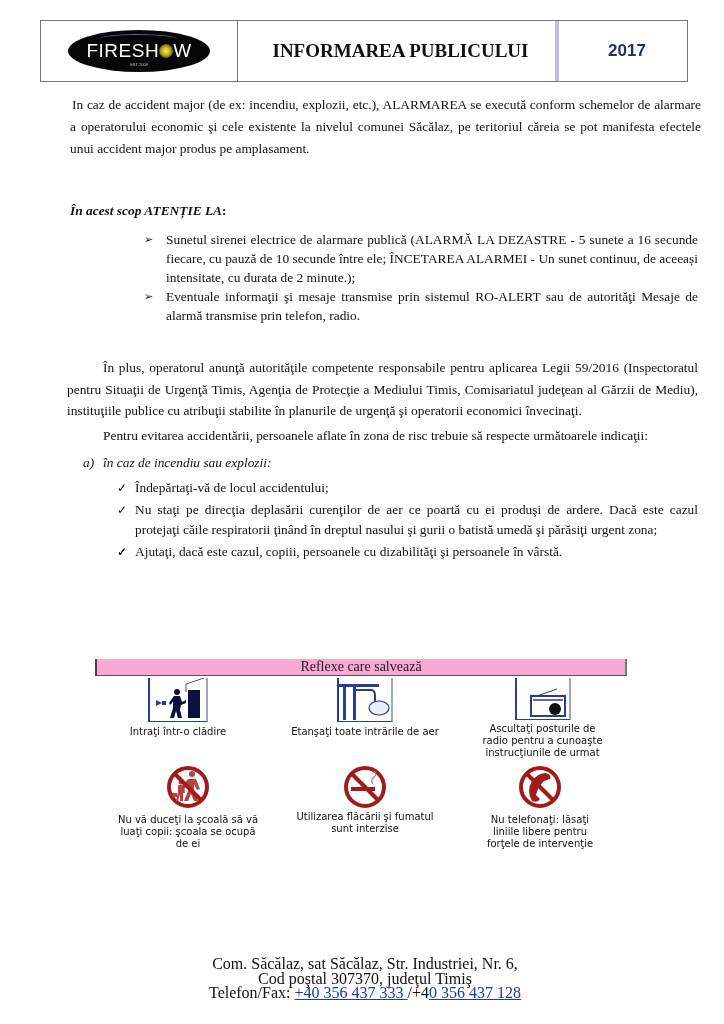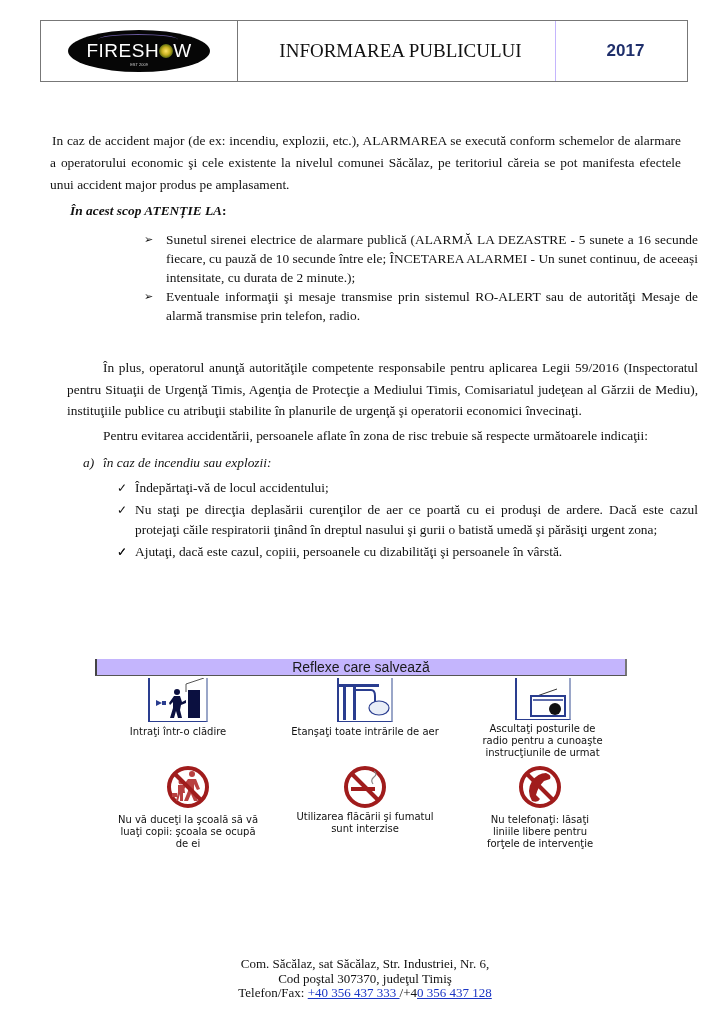--- a/index.html
+++ b/index.html
@@ -3,63 +3,63 @@
 <meta charset="utf-8">
 <style>
   html, body { margin: 0; padding: 0; background: #ffffff; }
   body { width: 724px; height: 1024px; position: relative; overflow: hidden;
          font-family: "Liberation Serif", serif; color: #111; }
   .abs { position: absolute; }
 
   
   .hdr { left: 40px; top: 20px; width: 648px; height: 62px; border: 1px solid #777; box-sizing: border-box; display: flex; gap: 8px; }
   .hdr .c1 { width: 196px; border-right: 1px solid #777; display: flex; align-items: center; justify-content: center; }
-  .hdr .c2 { width: 309px; border-right: 1px solid #c4b5fd; display: flex; align-items: center; justify-content: center;
-             font-family: "Liberation Serif", serif; font-weight: normal; font-size: 19px; color: #111; }
+  .hdr .c2 { width: 309px; border-right: 4px solid #c4b5fd; display: flex; align-items: center; justify-content: center;
+             font-family: "Liberation Serif", serif; font-weight: bold; font-size: 19px; color: #111; }
   .hdr .c3 { flex: 1; display: flex; align-items: center; justify-content: center;
              font-family: "Liberation Sans", sans-serif; font-weight: bold; font-size: 17px; color: #1f2f6b; }
   .logo { width: 142px; height: 42px; border-radius: 50%; background: #060606; position: relative;
           display: flex; align-items: center; justify-content: center; }
   .logo-text { font-family: "Liberation Sans", sans-serif; color: #fff; font-size: 19px; letter-spacing: 0.5px; }
   .logo-spark { display: inline-block; width: 14px; height: 14px; border-radius: 50%;
                 background: radial-gradient(circle, #ffe566 0%, #c8b020 40%, #5a6a10 70%, transparent 75%); vertical-align: -1px; }
   .logo-est { position: absolute; bottom: 5px; left: 0; right: 0; text-align: center; font-size: 4px; color: #ccc;
               font-family: "Liberation Sans", sans-serif; }
   .logo-arc { position: absolute; top: 4px; left: 30px; width: 80px; height: 10px; border-top: 1px solid #6a5aa0; border-radius: 50%; }
 
   
   .p { font-size: 13.4px; line-height: 22px; text-align: justify; }
-  .p-intro { left: 50px; top: 94px; width: 631px; text-indent: 2px; margin-top: 36px; }
+  .p-intro { left: 70px; top: 94px; width: 631px; text-indent: 2px; }
   .heading { left: 70px; top: 203px; font-size: 13.4px; font-weight: bold; font-style: italic; }
   .heading .colon { font-style: normal; }
 
   .arrow-list { left: 144px; top: 230px; width: 554px; list-style: none; margin: 0; padding: 0; }
   .arrow-list li { position: relative; padding-left: 22px; font-size: 13.4px; line-height: 19px; text-align: justify; margin-bottom: 0; }
   .arrow-list li .bullet { position: absolute; left: 0; top: 0; font-size: 11px; }
 
   .p-plus { left: 67px; top: 325px; width: 631px; line-height: 21.5px; margin-top: 32px; }
   .p-plus .indent { display: inline-block; width: 36px; }
   .p-evit { left: 103px; top: 428px; width: 600px; font-size: 13.4px; }
   .alpha { left: 83px; top: 455px; font-size: 13.4px; font-style: italic; }
   .alpha .lbl { display: inline-block; width: 20px; }
 
   .check-list { left: 117px; top: 478px; width: 581px; list-style: none; margin: 0; padding: 0; }
   .check-list li { position: relative; padding-left: 18px; font-size: 13.4px; line-height: 20px; text-align: justify; margin-bottom: 2px; }
   .check-list li .bullet { position: absolute; left: 0; top: 0; font-size: 12px; }
 
   
-  .banner { left: 95px; top: 659px; width: 532px; height: 17px; background: #c4b5fd; border-left: 2px solid #444;
+  .banner { left: 95px; top: 659px; width: 532px; height: 17px; background: #f9a8d4; border-left: 2px solid #444;
             border-right: 2px solid #777; border-bottom: 1px solid #555; box-sizing: border-box;
-            font-family: Liberation Sans, sans-serif; font-size: 14px; line-height: 16px; text-align: center; color: #1a1a1a; }
+            font-family: Liberation Serif, serif; font-size: 14px; line-height: 16px; text-align: center; color: #1a1a1a; }
   .tile { position: absolute; text-align: center; font-family: "DejaVu Sans", sans-serif; font-size: 10px; line-height: 12px; color: #111; }
   .icon-box { margin: 0 auto; width: 60px; height: 44px; border-left: 2px solid #2a3d8f; border-right: 2px solid #9aa6c8; border-bottom: 1px solid #2a3d8f; box-sizing: border-box; background: #fff; position: relative; }
   .forbid { margin: 0 auto; width: 44px; height: 44px; position: relative; }
 
   
-  .footer { left: 200px; top: 957px; width: 330px; text-align: center; font-size: 13px; line-height: 14.5px; color: #111; }
+  .footer { left: 200px; top: 957px; width: 330px; text-align: center; font-size: 16px; line-height: 14.5px; color: #111; }
   .footer a { color: #1b36c4; text-decoration: underline; }
 </style>
 </head>
 <body>
 
 <div class="abs hdr">
   <div class="c1">
     <div class="logo">
       <span class="logo-arc"></span>
       <span class="logo-text"><span>FIRESH</span><span class="logo-spark"></span><span>W</span></span>

